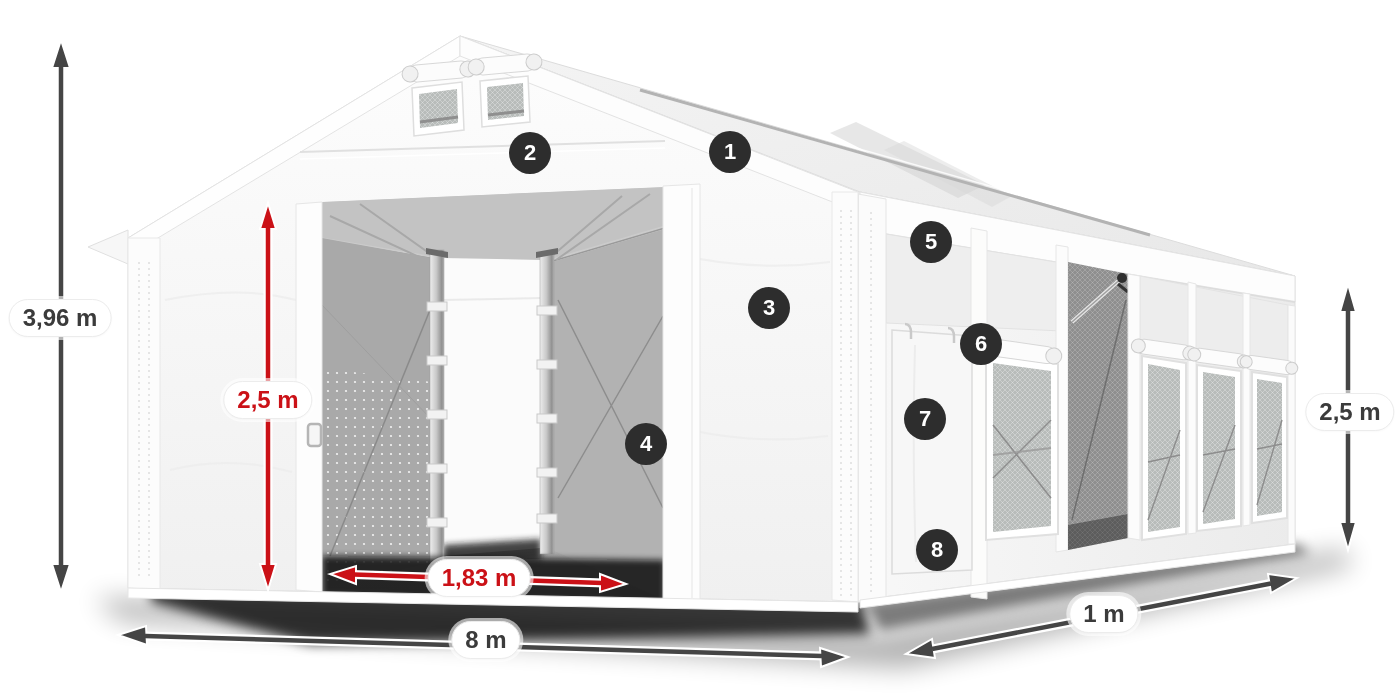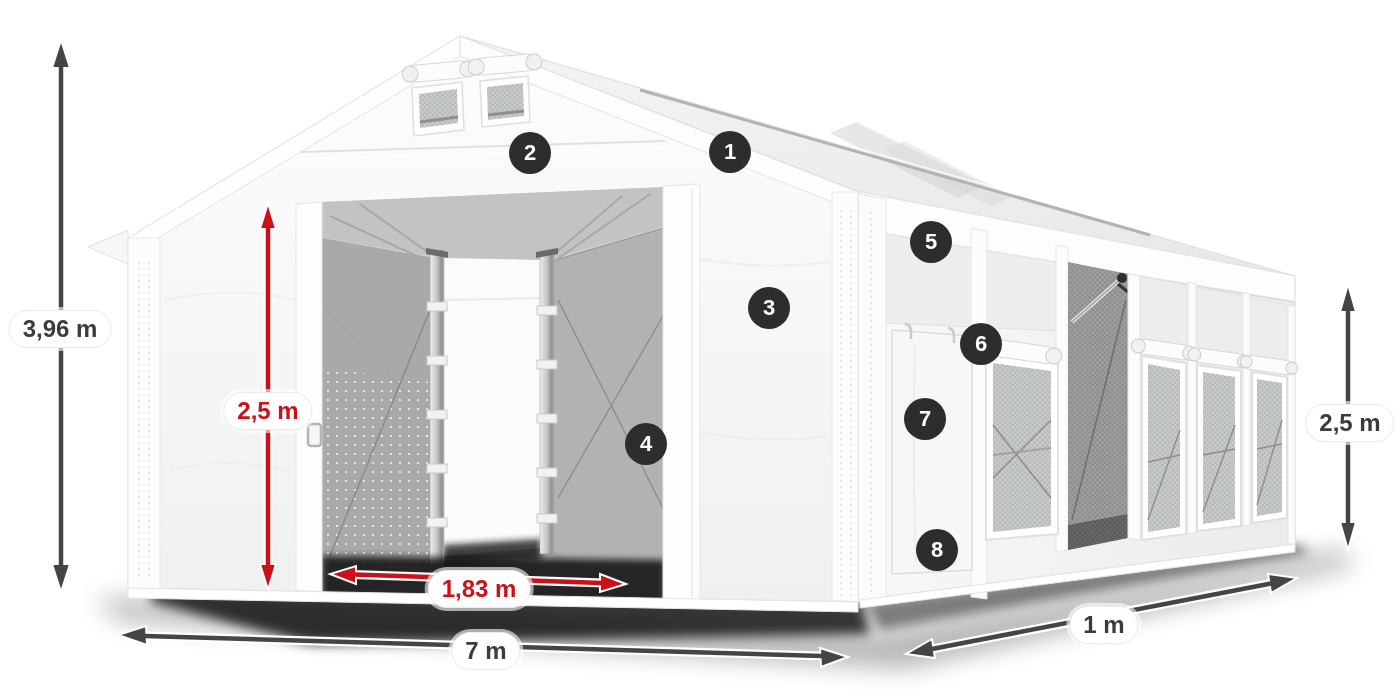--- a/index.html
+++ b/index.html
@@ -2,21 +2,21 @@
 <html><head>
 <meta charset="utf-8">
 <style>
   html,body{margin:0;padding:0;background:#fff;}
   .stage{position:relative;width:1400px;height:700px;background:#fff;overflow:hidden;
          font-family:"Liberation Sans",sans-serif;}
   .scene{position:absolute;inset:0;}
   .pill{position:absolute;transform:translate(-50%,-50%);background:#fff;
         border:1px solid #ececec;border-radius:22px;padding:3px 13px;
         font-weight:700;font-size:24px;line-height:1.25;color:#3b3b3b;white-space:nowrap;
-        box-shadow:0 0 0 3px rgba(255,255,255,.6),0 1px 2px rgba(0,0,0,.06);margin-top:11px;}
+        box-shadow:0 0 0 3px rgba(255,255,255,.6),0 1px 2px rgba(0,0,0,.06);}
   .pill.red{color:#cb1117;}
   .marker{position:absolute;transform:translate(-50%,-50%);width:42px;height:42px;
           border-radius:50%;background:#2d2d2d;color:#fff;font-weight:700;font-size:22px;
           display:flex;align-items:center;justify-content:center;}
 </style>
 </head>
 <body>
 
 <div class="stage">
 
@@ -275,21 +275,21 @@
     <line x1="1348" y1="306" x2="1348" y2="528" stroke="#ffffff" stroke-width="9"></line>
     <polygon points="1348,284 1340,312 1356,312" fill="#454545" stroke="#ffffff" stroke-width="2"></polygon>
     <polygon points="1348,550 1340,522 1356,522" fill="#454545" stroke="#ffffff" stroke-width="2"></polygon>
     <line x1="1348" y1="308" x2="1348" y2="526" stroke="#454545" stroke-width="4.5"></line>
   </g>
 </svg>
 
 <div class="pill" style="left:60px;top:318px">3,96 m</div>
 <div class="pill red" style="left:268px;top:400px">2,5 m</div>
 <div class="pill red" style="left:479px;top:578px">1,83 m</div>
-<div class="pill" style="left:486px;top:640px">7 m</div>
+<div class="pill" style="left:486px;top:640px">8 m</div>
 <div class="pill" style="left:1104px;top:614px">1 m</div>
 <div class="pill" style="left:1350px;top:412px">2,5 m</div>
 
 <div class="marker" style="left:730px;top:152px">1</div>
 <div class="marker" style="left:530px;top:153px">2</div>
 <div class="marker" style="left:769px;top:308px">3</div>
 <div class="marker" style="left:646px;top:444px">4</div>
 <div class="marker" style="left:931px;top:242px">5</div>
 <div class="marker" style="left:981px;top:344px">6</div>
 <div class="marker" style="left:925px;top:419px">7</div>

